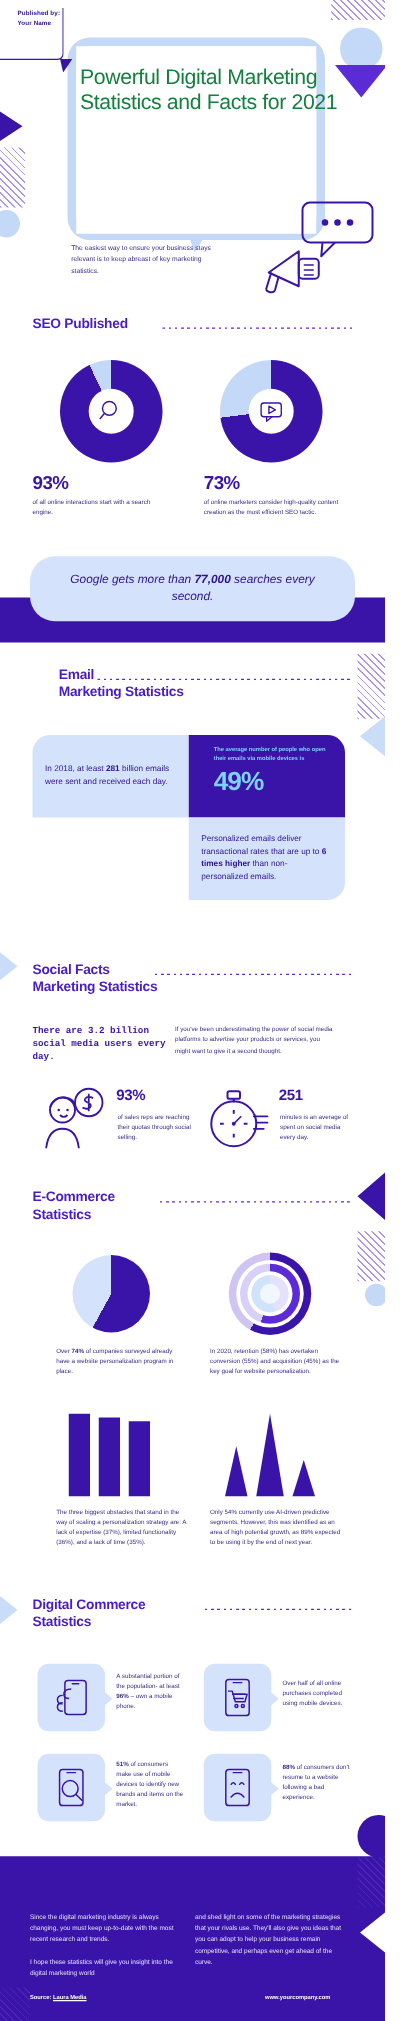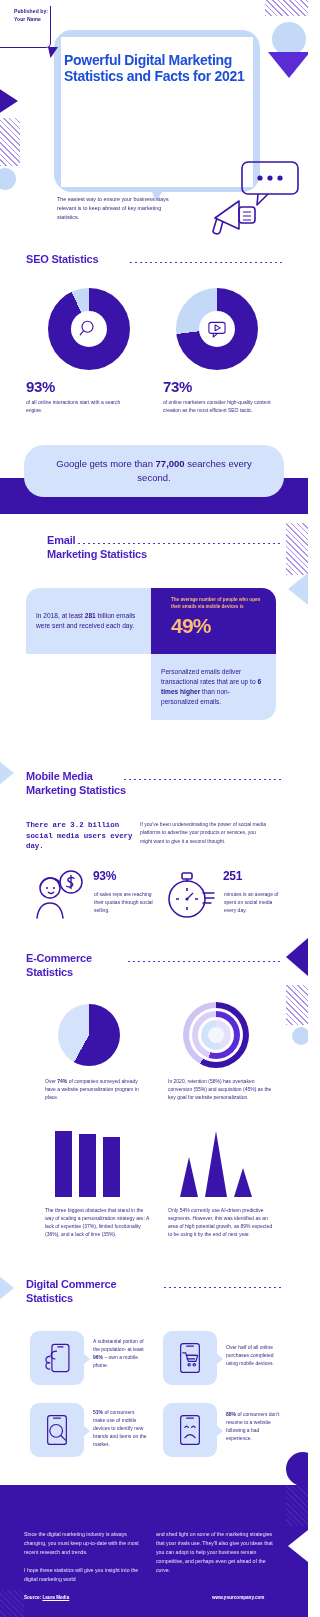--- a/index.html
+++ b/index.html
@@ -24,21 +24,21 @@
   .tri-left-dk { width:0;height:0;border-top:19px solid transparent;border-bottom:19px solid transparent;border-right:22px solid #3a14a8; }
   .band { position:absolute; left:0; width:308px; background:#3a14a8; }
 
   
   .bubble-outline { position:absolute; border:7px solid #c4d8f7; border-radius:18px; }
 
   
   .published { position:absolute; left:14px; top:8px; font-size:5px; font-weight:700; line-height:1.5; color:#2e1192; letter-spacing:.1px;}
   .title {
     position:absolute; left:64px; top:52px; width:220px;
-    font-size:14px; font-weight:700; line-height:1.16; color:#1d4ed8;
+    font-size:17px; font-weight:400; line-height:1.16; color:#15803d;
     letter-spacing:-.3px;
   }
   .subtitle {
     position:absolute; left:57px; top:195px; width:120px;
     font-size:5.4px; line-height:1.65; color:#3a2a86; font-weight:500;
   }
 
   
   .sec-head { position:absolute; font-size:11px; font-weight:700; color:#4a1cc4; line-height:1.25; letter-spacing:-.2px;}
   .dots {
@@ -52,28 +52,28 @@
     position:absolute; left:50%; top:50%; transform:translate(-50%,-50%);
     width:44%; height:44%; background:#fff; border-radius:50%;
     display:flex; align-items:center; justify-content:center;
   }
   .big-stat { position:absolute; font-size:15px; font-weight:700; color:#3a14a8; letter-spacing:-.4px;}
   .stat-cap { position:absolute; font-size:5px; line-height:1.6; color:#3a2a86; font-weight:500; }
 
   .callout {
     position:absolute; background:#d4e3fb; border-radius:20px;
     display:flex; align-items:center; justify-content:flex-end; text-align:center;
-    font-size:9.5px; line-height:1.45; color:#2e1192; font-weight:500;
+    font-size:9.5px; line-height:1.45; color:#2e1192; font-weight:500;font-style:italic;
   }
   .callout b { font-weight:700; }
 
   
   .card { position:absolute; padding:9px 10px; }
   .card.light { background:#d4e3fb; color:#2e1192; }
-  .card.dark  { background:#3a14a8; color:#fdba74;padding-left:20px; }
+  .card.dark  { background:#3a14a8; color:#7dd3fc;padding-left:20px; }
   .card .txt { font-size:6.6px; line-height:1.55; font-weight:500; }
   .card .small { font-size:4.6px; line-height:1.5; font-weight:600; }
   .card .num { font-size:21px; font-weight:700; line-height:1; letter-spacing:-.8px; margin-top:4px;}
   .card b { font-weight:700; }
   .rtl { border-top-left-radius:14px; } .rtr{border-top-right-radius:14px;}
   .rbl { border-bottom-left-radius:14px;} .rbr{border-bottom-right-radius:14px;}
 
   
   .lede { position:absolute; font-size:7.4px; font-weight:700; line-height:1.45; color:#3a14a8;}
   .para { position:absolute; font-size:5px; line-height:1.65; color:#3a2a86; font-weight:500;}
@@ -144,21 +144,21 @@
   <div class="deco" style="left:240px;top:160px;width:62px;height:50px;">
     <svg viewBox="0 0 62 50" width="62" height="50" fill="none" stroke="#3a14a8" stroke-width="1.6">
       <rect x="2" y="2" width="56" height="32" rx="6"></rect>
       <path d="M18 34 L17 45 L28 34" stroke-linejoin="round"></path>
       <circle cx="20" cy="18" r="2.6" fill="#3a14a8" stroke="none"></circle>
       <circle cx="30" cy="18" r="2.6" fill="#3a14a8" stroke="none"></circle>
       <circle cx="40" cy="18" r="2.6" fill="#3a14a8" stroke="none"></circle>
     </svg>
   </div>
 
-  <h2 class="sec-head" style="left:26px;top:253px;">SEO Statistics</h2>
+  <h2 class="sec-head" style="left:26px;top:253px;">SEO Published</h2>
   <div class="dots" style="left:130px;top:262px;width:152px;"></div>
 
   <div class="donut" style="left:48px;top:288px;width:82px;height:82px;background:conic-gradient(#3a14a8 0turn 0.93turn,#c4d8f7 0.93turn 1turn);">
     <div class="hole">
       <svg viewBox="0 0 30 30" width="22" height="22" fill="none" stroke="#3a14a8" stroke-width="1.6">
         <circle cx="13" cy="12" r="7.5"></circle>
           <path d="M7.5 17.5 L3 23" stroke-linecap="round"></path>
       </svg>
     </div>
   </div>
@@ -203,21 +203,21 @@
   </div>
   <div class="card light rbr" style="left:151px;top:654px;width:125px;height:66px;display:flex;align-items:center;">
     <div class="txt"><span>Personalized emails deliver transactional rates that are up to </span><b>6 times higher</b><span> than non-personalized emails.</span></div>
   </div>
 
   <div class="deco" style="left:-6px;top:757px;">
       <div style="width:0;height:0;border-top:16px solid transparent;border-bottom:16px solid transparent;border-left:20px solid #c9ddf9;"></div>
     </div>
 
   <h2 class="sec-head" style="left:26px;top:770px;width:200px;">
-    <span>Mobile Media</span><br>
+    <span>Social Facts</span><br>
     <span>Marketing Statistics</span>
   </h2>
   <div class="dots" style="left:124px;top:779px;width:158px;"></div>
 
   <div class="lede" style="left:26px;top:820px;width:110px;font-family:Liberation Mono, monospace;">There are 3.2 billion social media users every day.</div>
   <div class="para" style="left:140px;top:820px;width:128px;">If you've been underestimating the power of social media platforms to advertise your products or services, you might want to give it a second thought.</div>
 
   <div class="deco" style="left:30px;top:866px;width:56px;height:56px;">
     <svg viewBox="0 0 56 56" width="56" height="56" fill="none" stroke="#3a14a8" stroke-width="1.5">
       <circle cx="20" cy="22" r="10"></circle>

